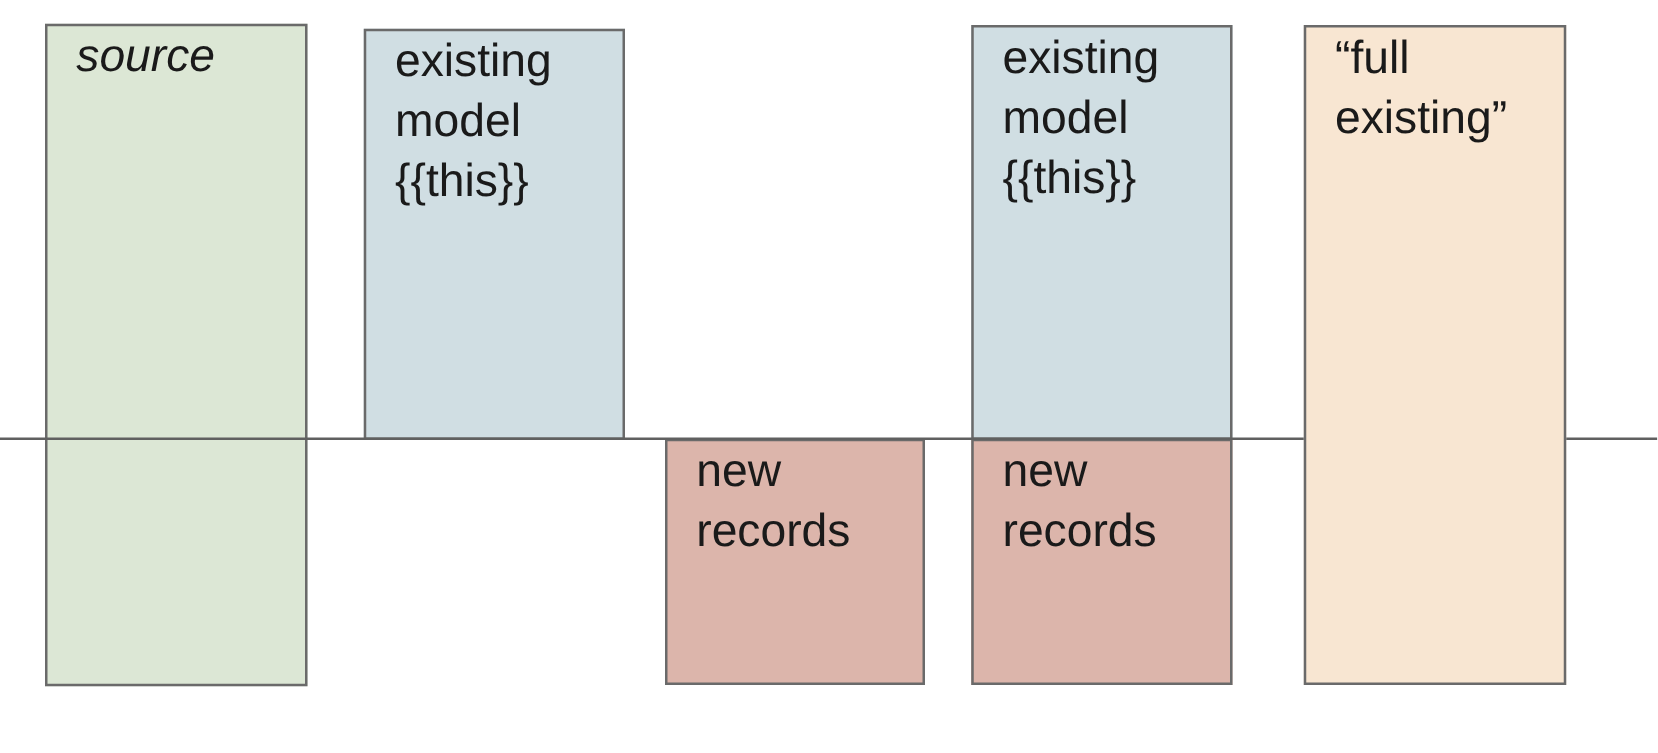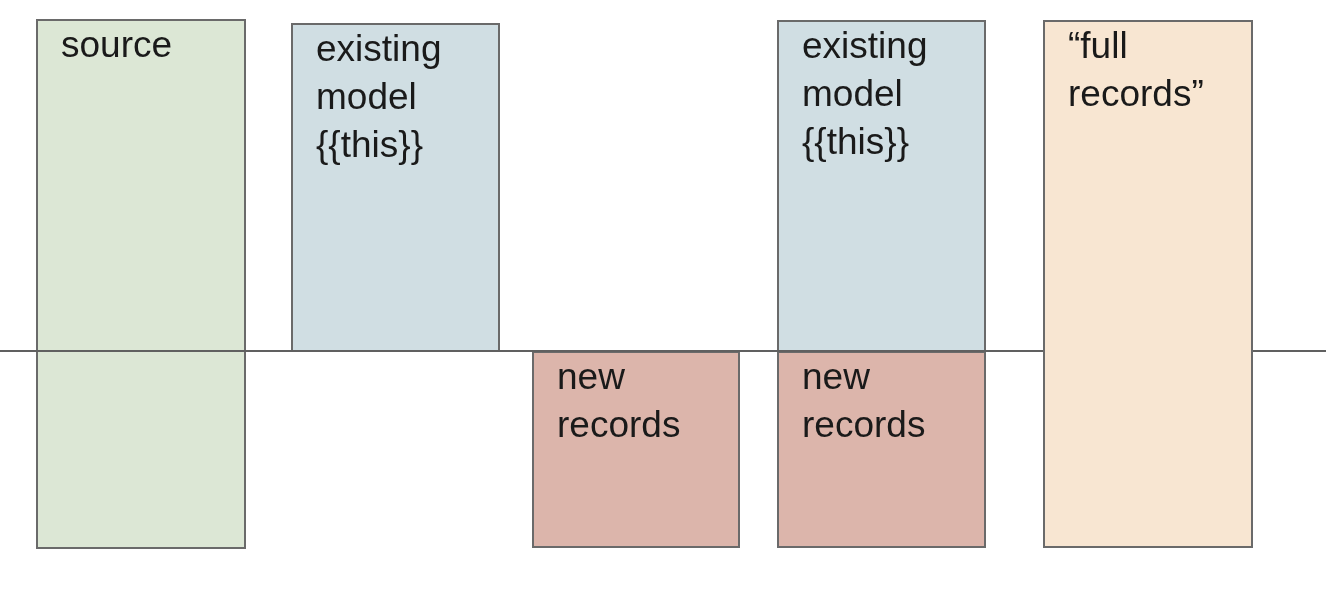--- a/index.html
+++ b/index.html
@@ -39,21 +39,21 @@
   
   .box-source          { left: 36px;   top: 19px;  width: 210px; height: 530px; }
   .box-existing-1      { left: 291px;  top: 23px;  width: 209px; height: 329px; }
   .box-new-records-1   { left: 532px;  top: 351px; width: 208px; height: 197px; }
   .box-existing-2      { left: 777px;  top: 20px;  width: 209px; height: 332px; }
   .box-new-records-2   { left: 777px;  top: 351px; width: 209px; height: 197px; }
   .box-full-refresh    { left: 1043px; top: 20px;  width: 210px; height: 528px; }
   .hline-left          { left: 0;      top: 350px; width: 1043px; }
   .hline-right         { left: 1253px; top: 350px; width: 73px; }
   
-  .box-source { z-index: 1; }
+  .box-source { z-index: 1; font-style: italic; }
 </style>
 </head>
 <body>
 
 <div class="canvas">
 
   <div class="hline hline-left"></div>
   <div class="hline hline-right"></div>
 
   <div class="box box-source" style="background-color: rgb(220, 231, 213);">
@@ -77,16 +77,16 @@
 {{this}}</span>
   </div>
 
   <div class="box box-new-records-2" style="background-color: rgb(220, 181, 171);">
     <span>new
 records</span>
   </div>
 
   <div class="box box-full-refresh" style="background-color: rgb(248, 230, 210);">
     <span>“full
-records”</span>
+existing”</span>
   </div>
 
 </div>
 
 </body></html>

